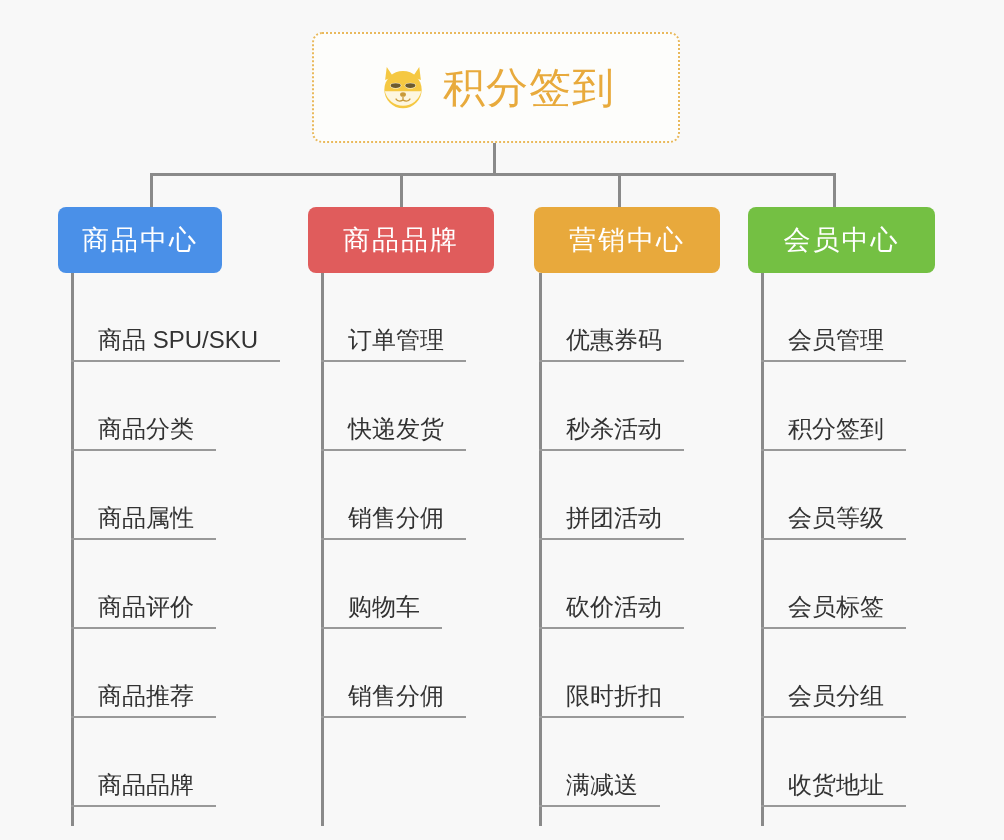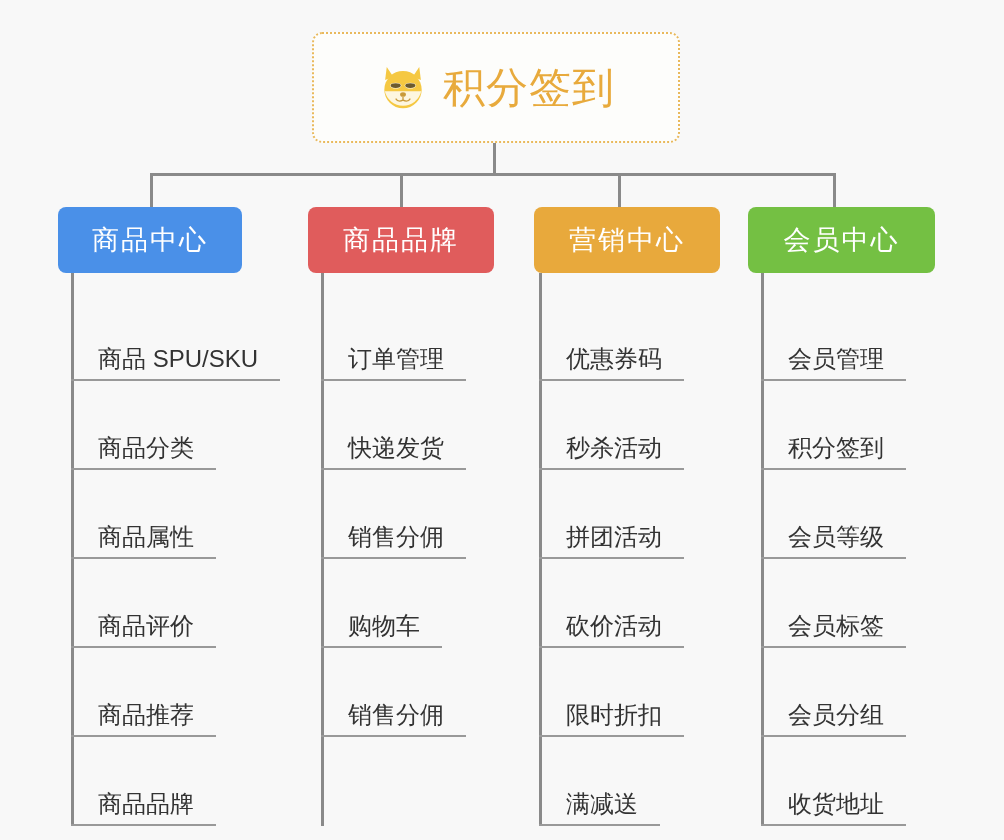--- a/index.html
+++ b/index.html
@@ -82,30 +82,29 @@
     height: 66px;
     border-radius: 8px;
     display: flex;
     align-items: center;
     justify-content: center;
     color: #ffffff;
     font-size: 27px;
     letter-spacing: 2px;
     white-space: nowrap;
   }
-  .col-0 .cat-box { width: 184px; text-align: right; }
+  .col-0 .cat-box { width: 164px; text-align: right; }
   .col-1 .cat-box { width: 186px; }
   .col-2 .cat-box { width: 186px; }
   .col-3 .cat-box { width: 187px; }
 
   
   .items {
     position: relative;
     margin-top: 0;
-    padding-top: 19px;
     padding-left: 13px;
   }
   .rail {
     position: absolute;
     left: 13px;
     top: 0;
     width: 3px;
     background: #8a8a8a;
   }
   .item {

